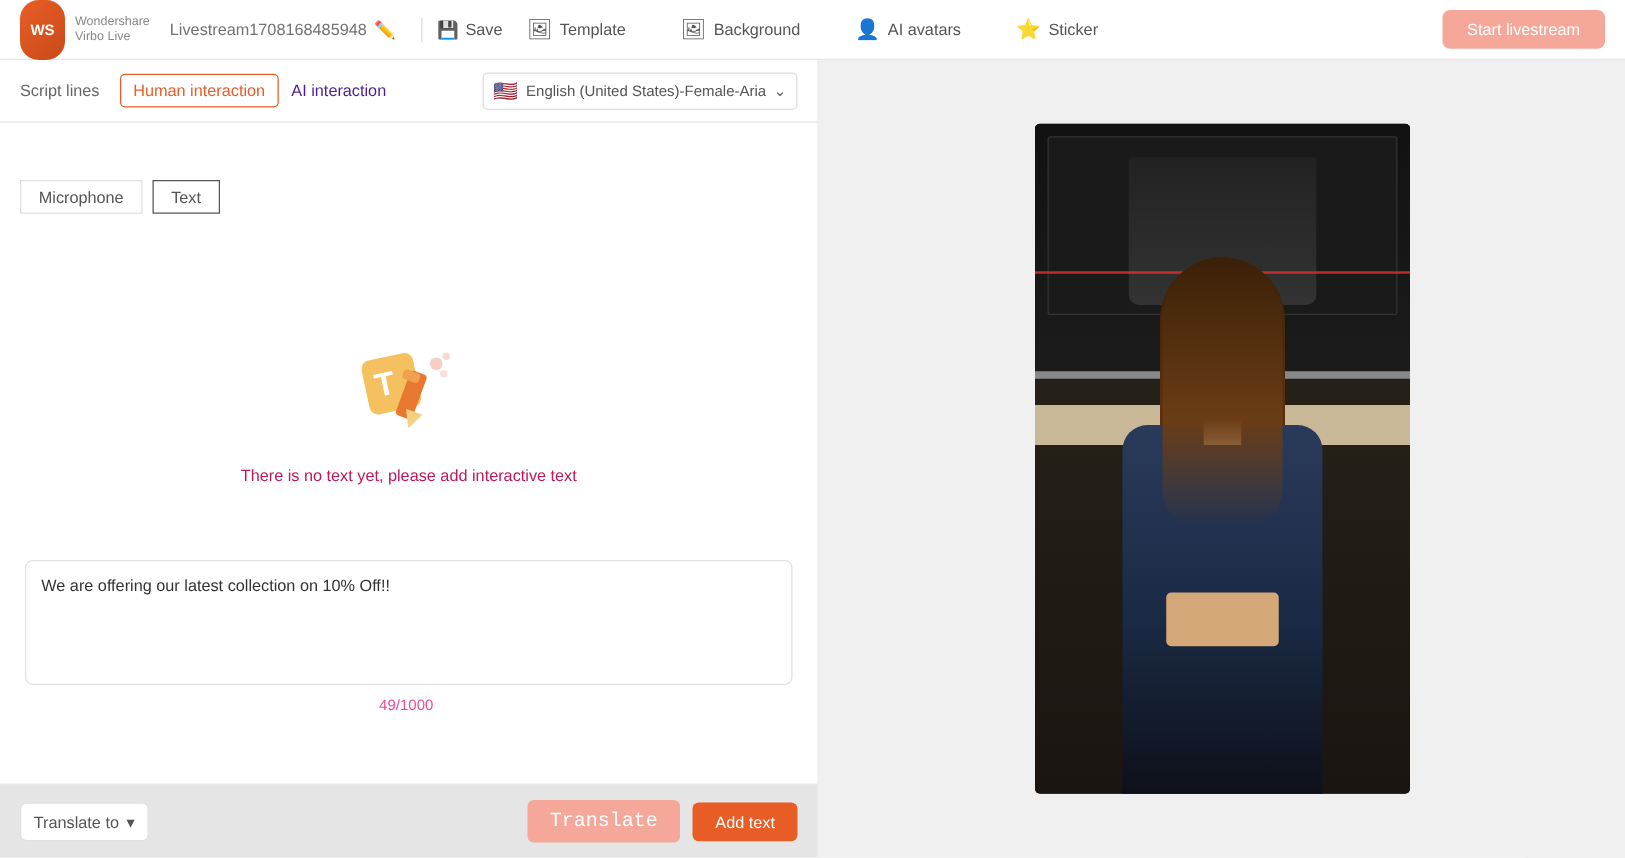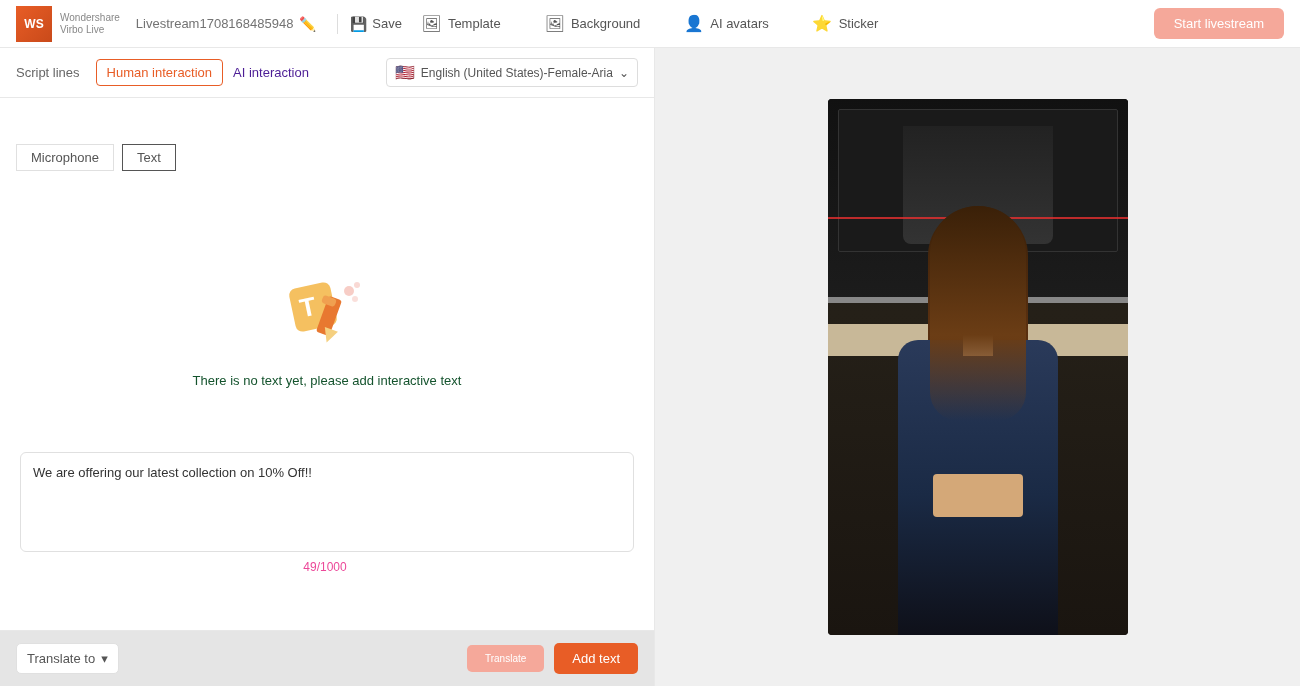--- a/index.html
+++ b/index.html
@@ -5,21 +5,21 @@
     * { box-sizing: border-box; margin: 0; padding: 0; }
     body { font-family: -apple-system, BlinkMacSystemFont, 'Segoe UI', sans-serif; background: #f5f5f5; width: 1300px; height: 686px; overflow: hidden; }
 
     
     .header {
       display: flex; align-items: center; background: #fff;
       height: 48px; padding: 0 16px; border-bottom: 1px solid #e8e8e8;
       position: relative;
     }
     .logo-area { display: flex; align-items: center; gap: 8px; margin-right: 16px; }
-    .logo-icon { width: 36px; height: 36px; background: linear-gradient(135deg, #e85d26, #c94a1a); border-radius: 0; display: flex; align-items: center; justify-content: center; color: white; font-size: 12px; font-weight: bold; }
+    .logo-icon { width: 36px; height: 48px; background: linear-gradient(135deg, #e85d26, #c94a1a); border-radius: 15px; display: flex; align-items: center; justify-content: center; color: white; font-size: 12px; font-weight: bold; }
     .logo-text { font-size: 12px; font-weight: 600; color: #333; line-height: 1.2; }
     .logo-text span { display: block; font-size: 10px; color: #888; font-weight: 400; }
     .project-name { font-size: 13px; color: #737373; margin-right: 6px; }
     .edit-icon { color: #888; cursor: pointer; font-size: 14px; margin-right: 8px; }
     .divider-v { width: 1px; height: 20px; background: #ddd; margin: 0 12px; }
     .save-btn { display: flex; align-items: center; gap: 5px; font-size: 13px; color: #555; cursor: pointer; background: none; border: none; }
     .save-icon { font-size: 14px; }
 
     .header-center { display: flex; align-items: center; gap: 28px; position: absolute; left: 50%; transform: translateX(-50%); }
     .header-nav-item { display: flex; align-items: center; gap: 6px; font-size: 13px; color: #555; cursor: pointer; padding: 4px 8px; border-radius: 4px; }
@@ -49,35 +49,35 @@
     .sub-tabs { display: flex; align-items: center; padding: 10px 16px; gap: 8px; }
     .sub-tab { font-size: 13px; color: #555; padding: 5px 14px; border-radius: 0; cursor: pointer; border: 1px solid #e0e0e0; background: #fff; }
     .sub-tab.active { background: #fff; border: 1.5px solid #555; font-weight: 500; }
 
     
     .content-area { flex: 1; display: flex; flex-direction: column; align-items: center; justify-content: flex-start; padding: 20px; position: relative; overflow: hidden; }
 
     
     .empty-state { display: flex; flex-direction: column; align-items: center; justify-content: center; padding: 40px 0 20px; }
     .empty-icon { width: 80px; height: 80px; position: relative; margin-bottom: 16px; }
-    .empty-text { font-size: 13px; color: #14532d; text-align: center; }
+    .empty-text { font-size: 13px; color: #be185d; text-align: center; }
 
     
     .text-input-section { margin-top: auto; width: 100%; padding: 0; }
     .text-box {
       width: 100%; min-height: 100px; border: 1px solid #e0e0e0; border-radius: 6px;
       padding: 12px; font-size: 13px; color: #333; resize: none; font-family: inherit;
       outline: none; background: #fff;
     }
     .char-count { text-align: center; font-size: 12px; color: #ec4899; margin-top: 4px; padding-right: 4px; }
 
     
     .bottom-bar { display: flex; align-items: center; padding: 12px 16px; border-top: 1px solid #e8e8e8; gap: 10px; background: #e5e5e5; }
     .translate-select { display: flex; align-items: center; gap: 6px; border: 1px solid #e0e0e0; border-radius: 5px; padding: 7px 10px; font-size: 13px; color: #555; cursor: pointer; background: #fff; }
-    .translate-btn { background: #f5a89a; color: white; border: none; padding: 8px 18px; border-radius: 5px; font-size: 10px; cursor: pointer; margin-left: auto; }
+    .translate-btn { background: #f5a89a; color: white; border: none; padding: 8px 18px; border-radius: 5px; font-size: 16px; cursor: pointer; margin-left: auto; font-family: Liberation Mono, monospace; }
     .add-text-btn { background: #e85d26; color: white; border: none; padding: 8px 18px; border-radius: 5px; font-size: 13px; cursor: pointer; }
 
     
     .right-panel { flex: 1; background: #f0f0f0; display: flex; align-items: center; justify-content: center; position: relative; }
     .preview-image {
       width: 300px; height: 536px; border-radius: 4px; overflow: hidden;
       background: linear-gradient(180deg, #1a1a1a 0%, #2a2520 30%, #3a3530 60%, #1a1510 100%);
       position: relative;
     }
   </style>

